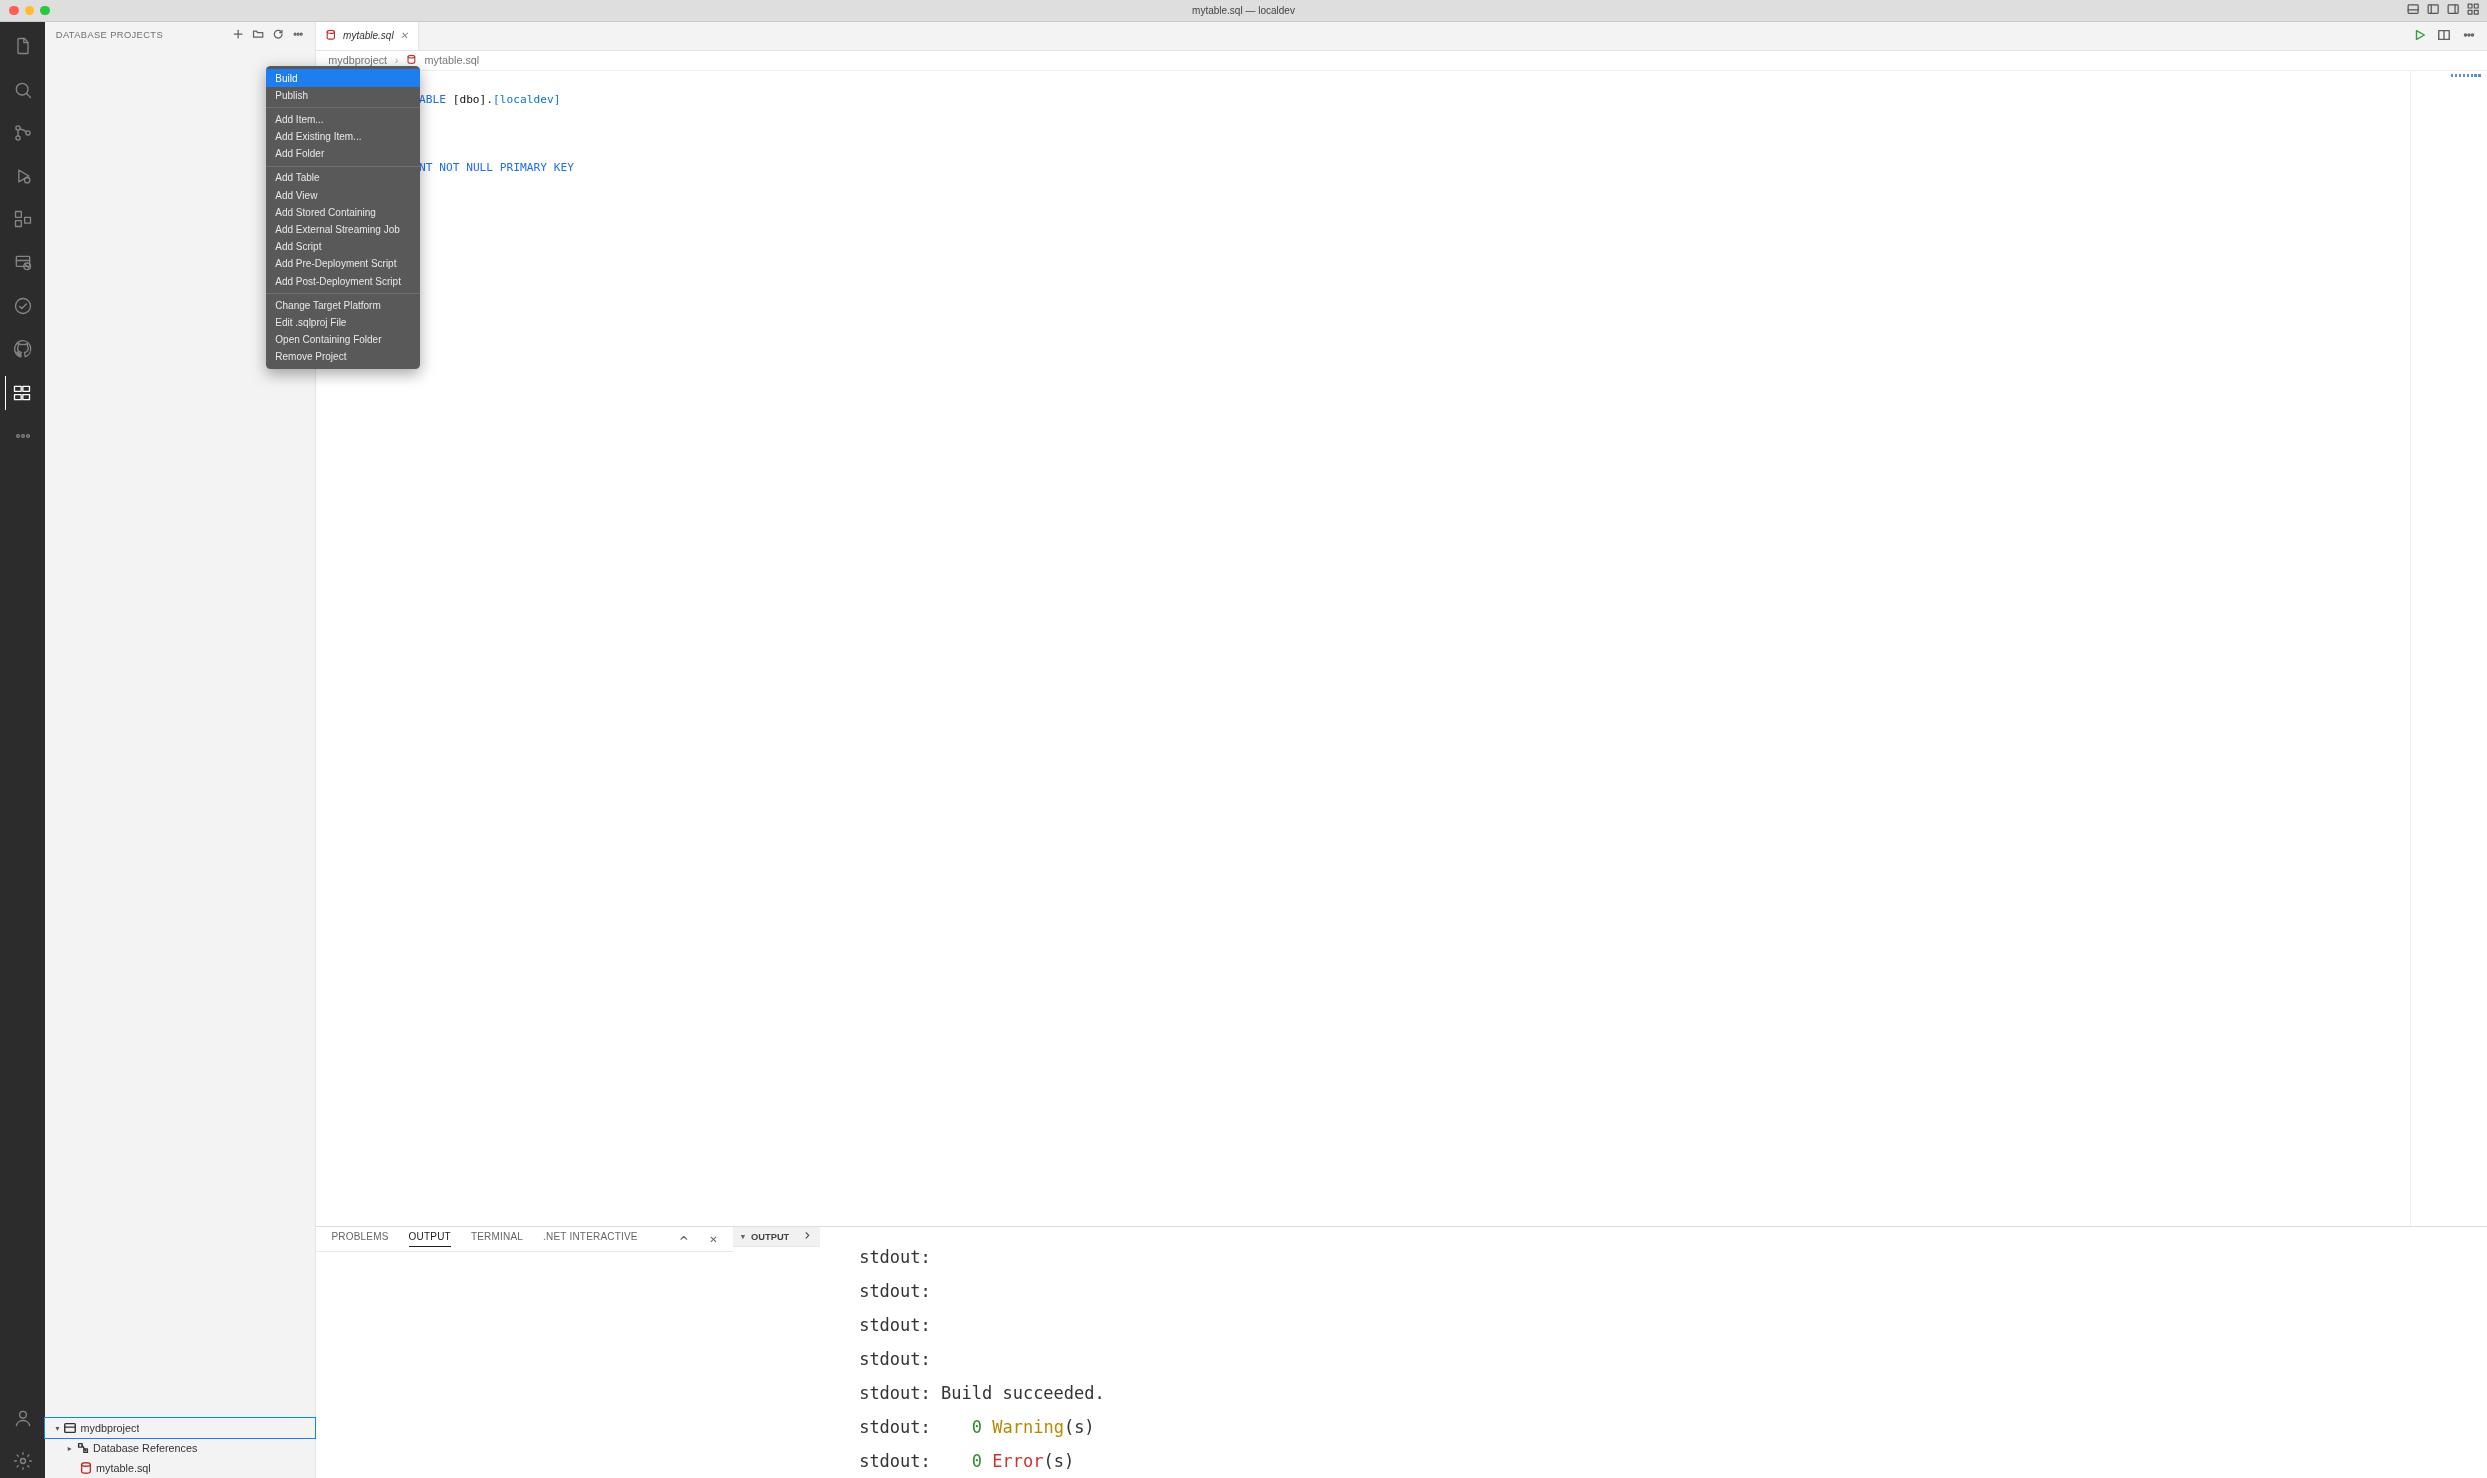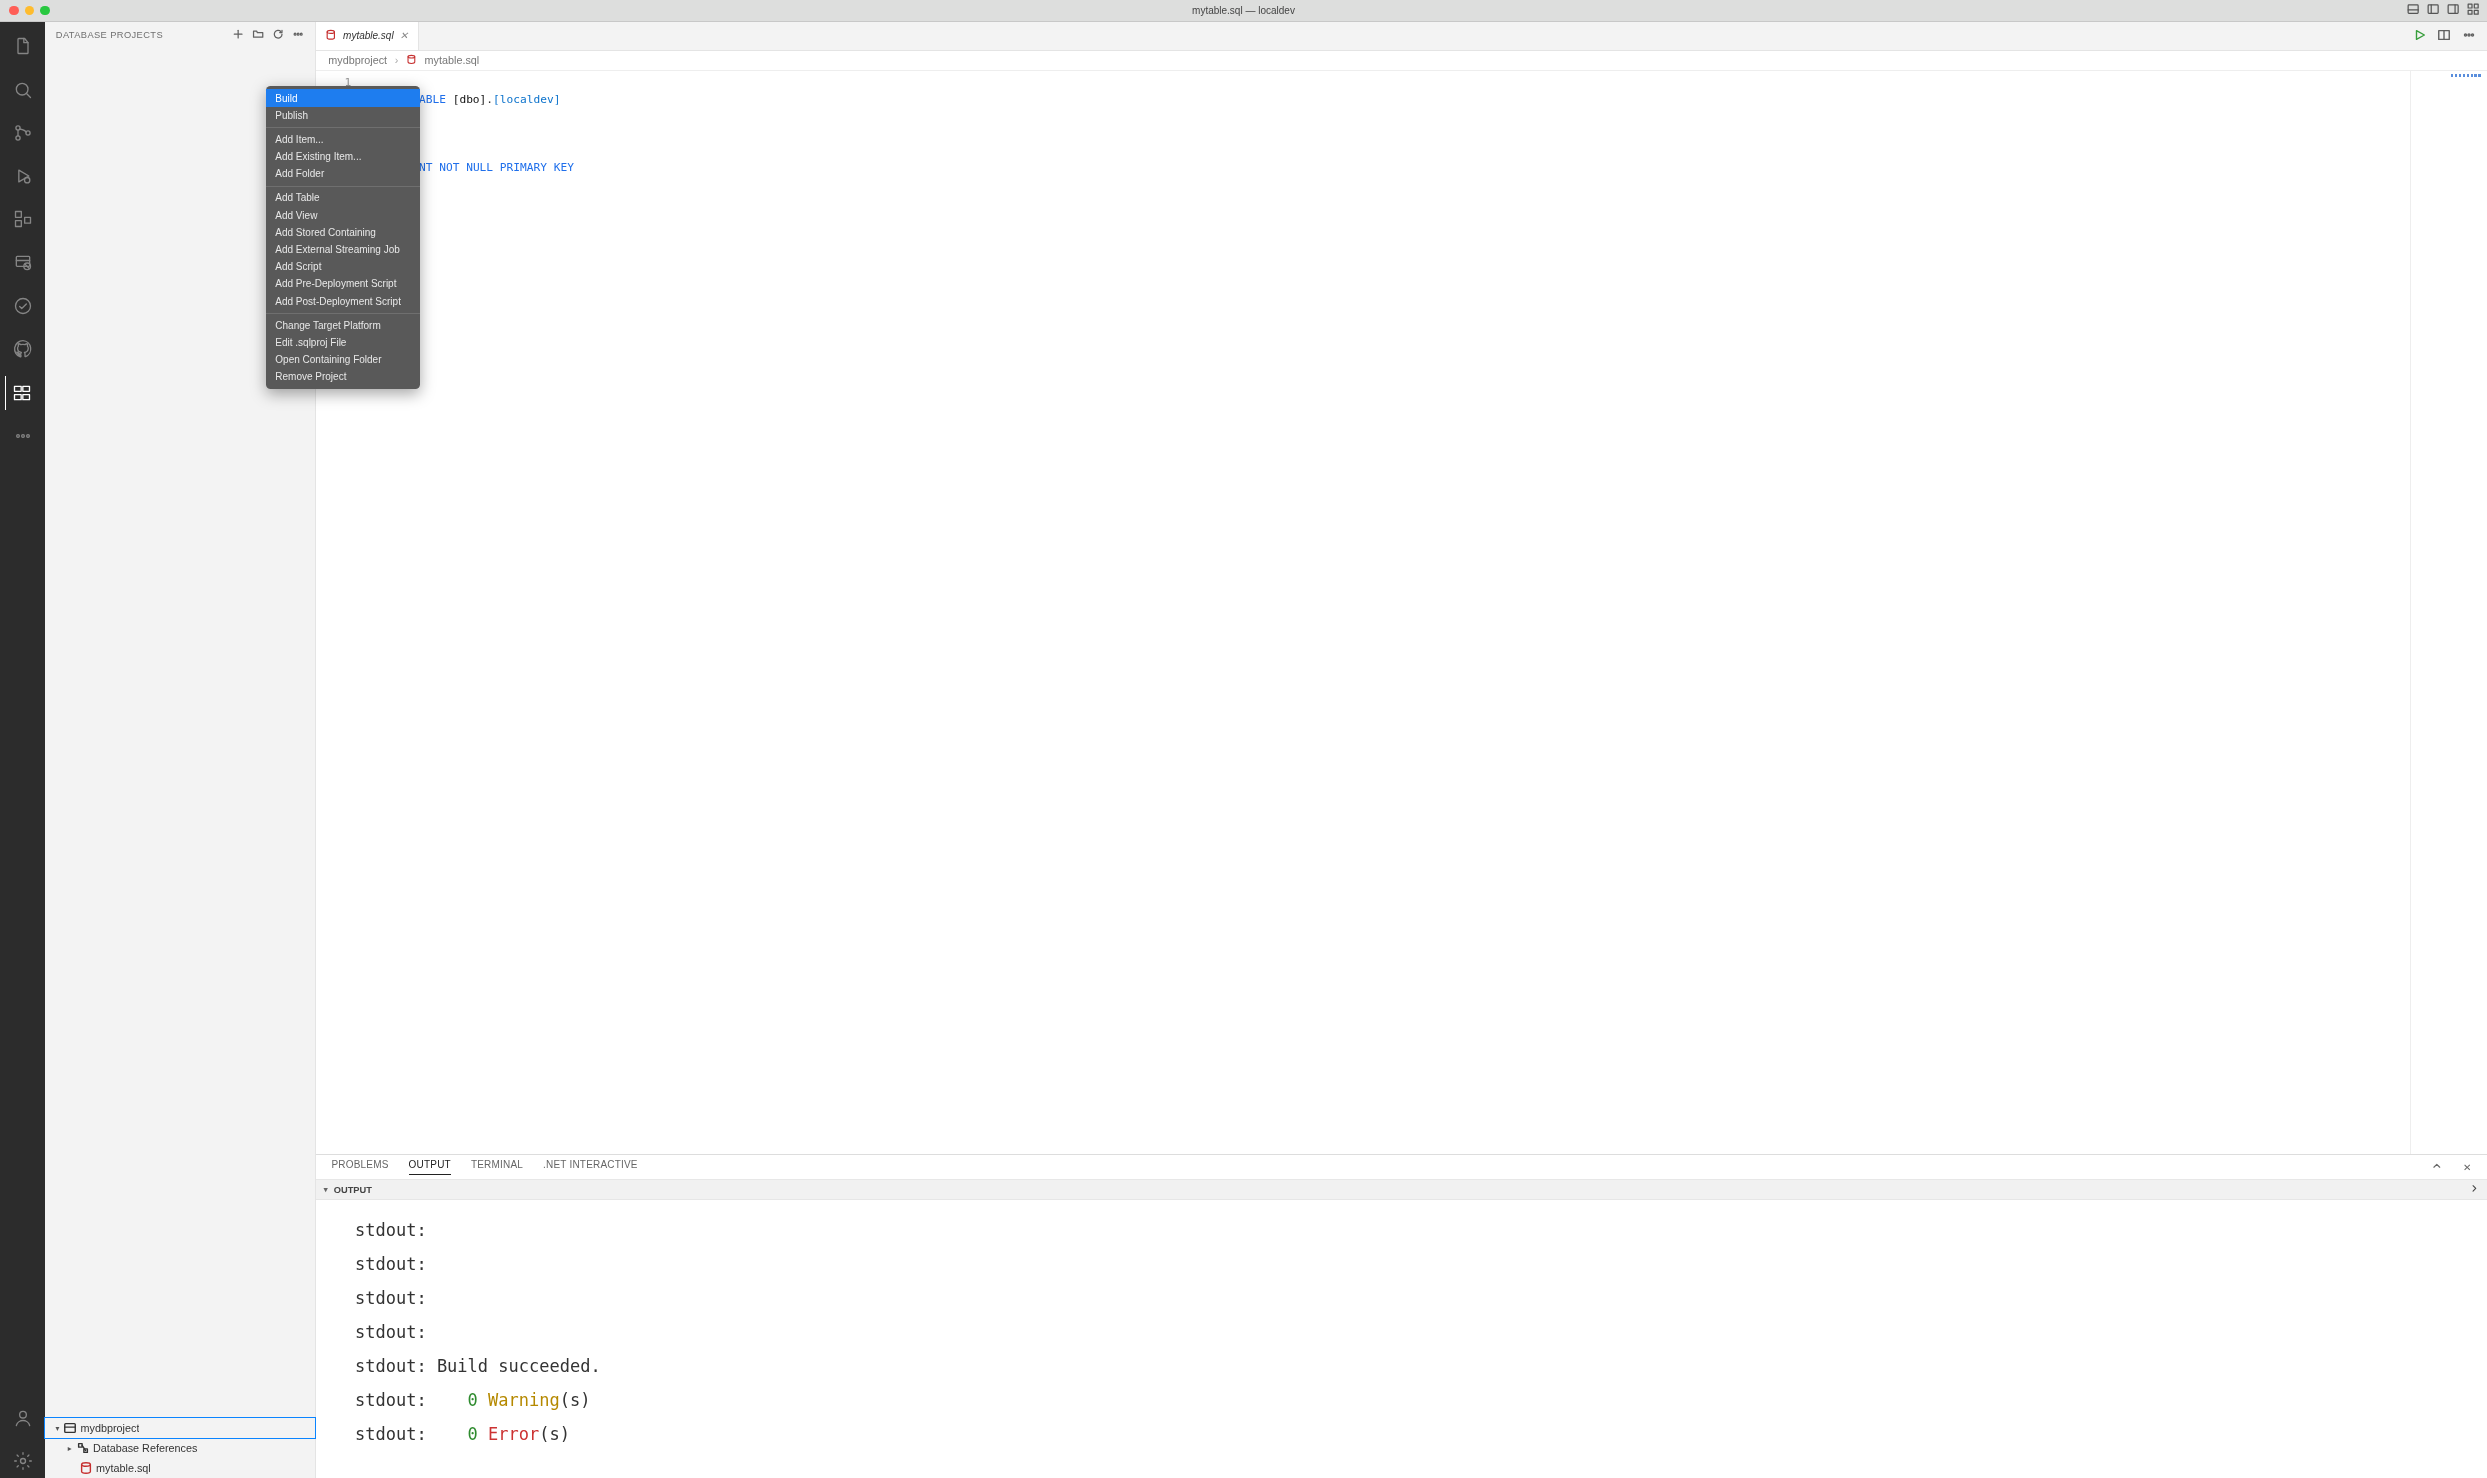--- a/index.html
+++ b/index.html
@@ -64,21 +64,21 @@
 .tree-row { display:flex; align-items:center; height:20px; cursor:pointer; }
 .tree-row.selected { outline:0.8px solid #0a84ff; outline-offset:-0.8px; background:#e6f2ff00; }
 .tree-row .twisty { width:12.3px; text-align:center; color:#555; font-size:7.7px; }
 .tree-row .icon { width:14px; display:flex; align-items:center; justify-content:center; margin-right:3.1px;}
 .tree-row .label { white-space:nowrap; overflow:hidden; text-overflow:ellipsis; }
 .indent { display:inline-block; }
 .db-icon-fill{ color:#c62f2f; }
 
 
 .context-menu {
-  position:absolute; top:64px; left:221px; width:154px;
+  position:absolute; top:44px; left:221px; width:154px;
   background:#595959; color:#e8e8e8; border-radius:4.6px;
   box-shadow:0 4.6px 15.4px rgba(0,0,0,0.35); padding:3.9px 0; font-size:10px;
   z-index:100;
 }
 .context-menu .mi { padding:3.1px 9.3px; cursor:pointer; white-space:nowrap; }
 .context-menu .mi.highlight { background:#1e7def; color:#fff; }
 .context-menu .sep { height:0.8px; background:#6f6f6f; margin:3.1px 0; }
 
 
 .editor-area { flex:1; display:flex; flex-direction:column; min-width:0; }
@@ -117,21 +117,21 @@
 .code .line{ height:17px; }
 .tok-kw{ color:#1f6feb; }
 .tok-br{ color:#0d73cc; }
 .tok-ident{ color:#111; }
 .minimap{ width:77px; border-left:0.8px solid #eee; position:relative; }
 .minimap .mark{ position:absolute; top:3.1px; right:4.6px; width:31px; height:3.1px;
   background:repeating-linear-gradient(90deg,#5a8edc 0 2.3px, transparent 2.3px 3.9px); }
 
 
 .panel{
-  height:324px; border-top:0.8px solid #ddd; display:flex; flex-direction:column; min-height:0;
+  height:252px; border-top:0.8px solid #ddd; display:flex; min-height:0;
 }
 .panel-tabs{
   height:25px; display:flex; align-items:center; gap:20px; padding:0 15.4px; color:#666;
   font-size:10px; letter-spacing:0.2px; border-bottom:0.8px solid #e7e7e7;
 }
 .panel-tabs .pt{ cursor:pointer; padding-bottom:4.6px; }
 .panel-tabs .pt.active{ color:#222; border-bottom:1.2px solid #222; }
 .panel-tabs .spacer{ flex:1; }
 .panel-tabs .icn{ color:#666; cursor:pointer; }
 

